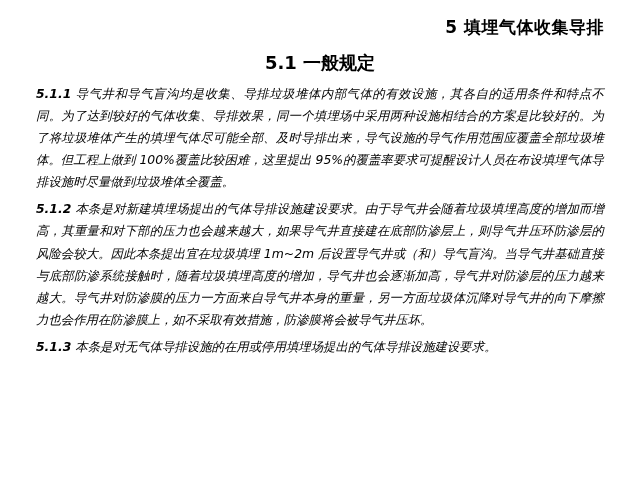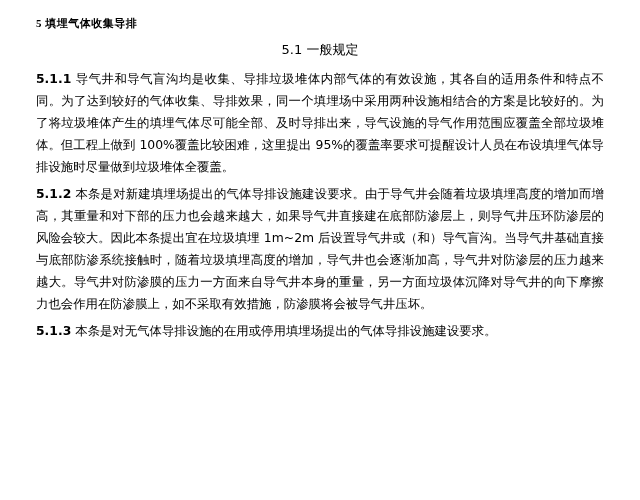--- a/index.html
+++ b/index.html
@@ -15,42 +15,42 @@
     overflow: hidden;
   }
   .page {
     width: 640px;
     height: 500px;
     box-sizing: border-box;
     padding: 10px 36px 0 36px;
     position: relative;
   }
   .chapter-title {
-    text-align: left;
-    font-size: 11px;
+    text-align: right;
+    font-size: 17px;
     font-weight: bold;
     letter-spacing: 0.5px;
     margin: 6px 0 10px 0;
     line-height: 1.4;
-    font-family: Liberation Serif, serif;
   }
   .section-title {
     text-align: center;
-    font-size: 13px;
-    font-weight: normal;
+    font-size: 18px;
+    font-weight: bold;
     margin: 8px 0 8px 0;
     line-height: 1.4;
   }
   .para {
     font-size: 12.4px;
     line-height: 1.78;
     text-align: justify;
     text-justify: inter-ideograph;
     margin: 0 0 5px 0;
     text-indent: 0;
+    font-style: italic;
   }
   .para .num {
     font-weight: bold;
   }
 </style>
 </head>
 <body>
 
 <div class="page">
 

